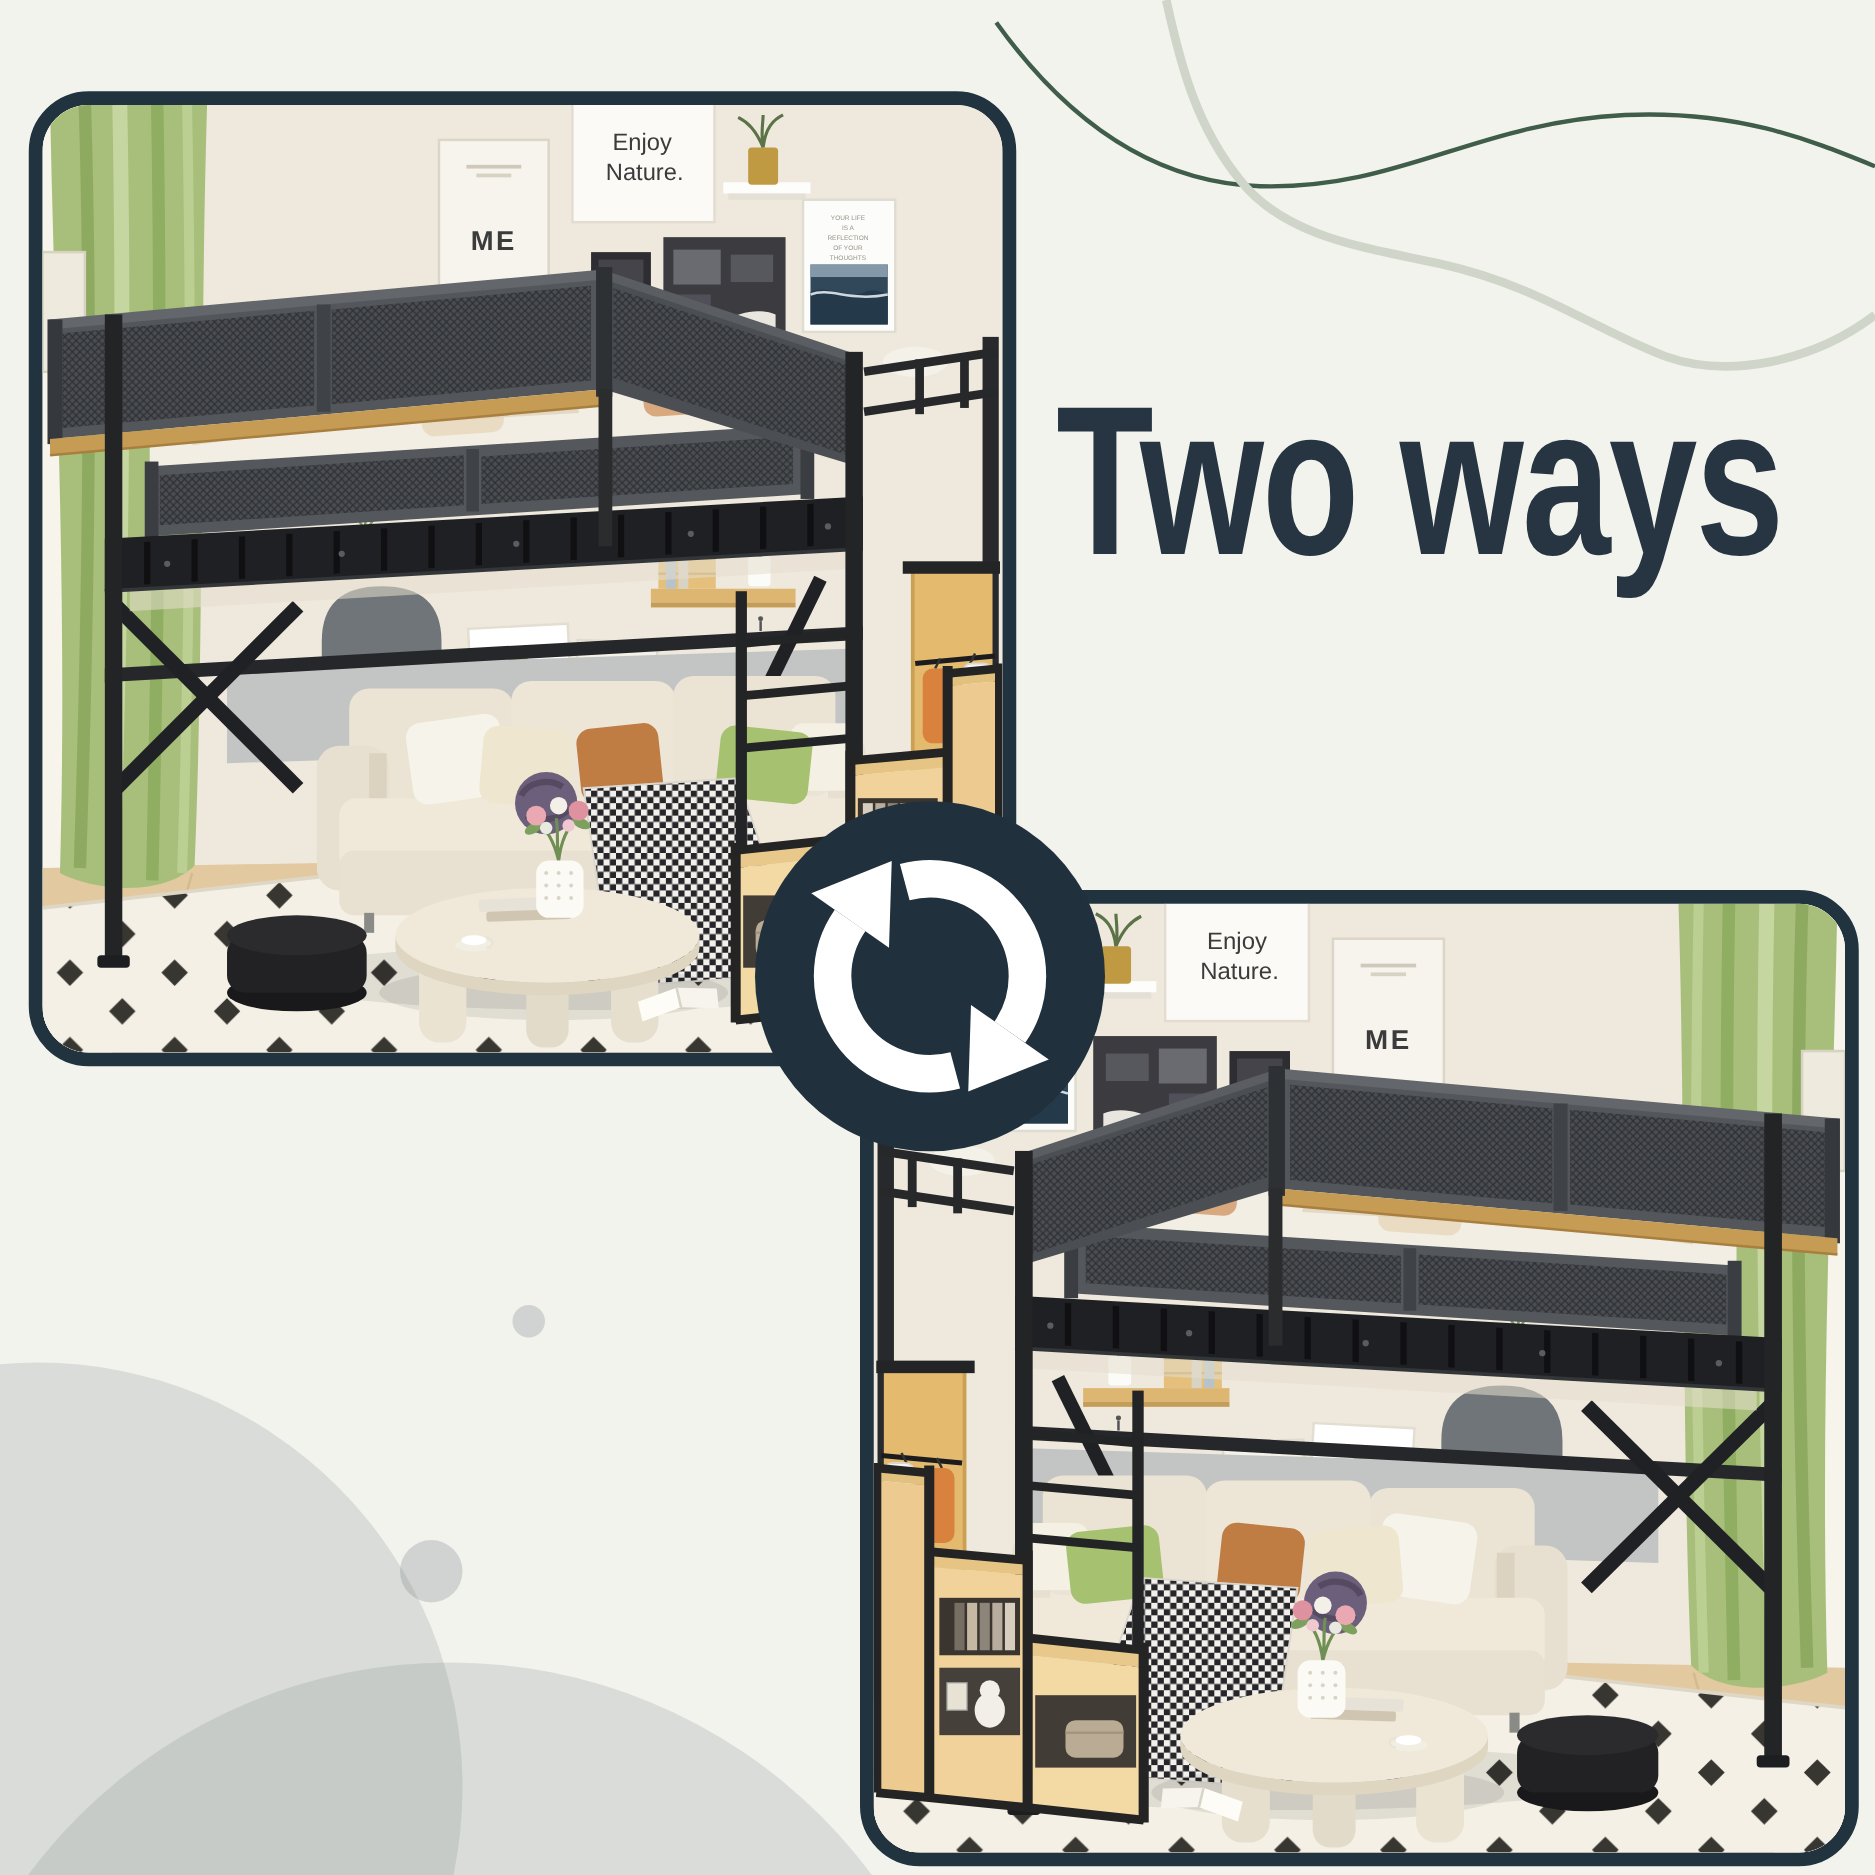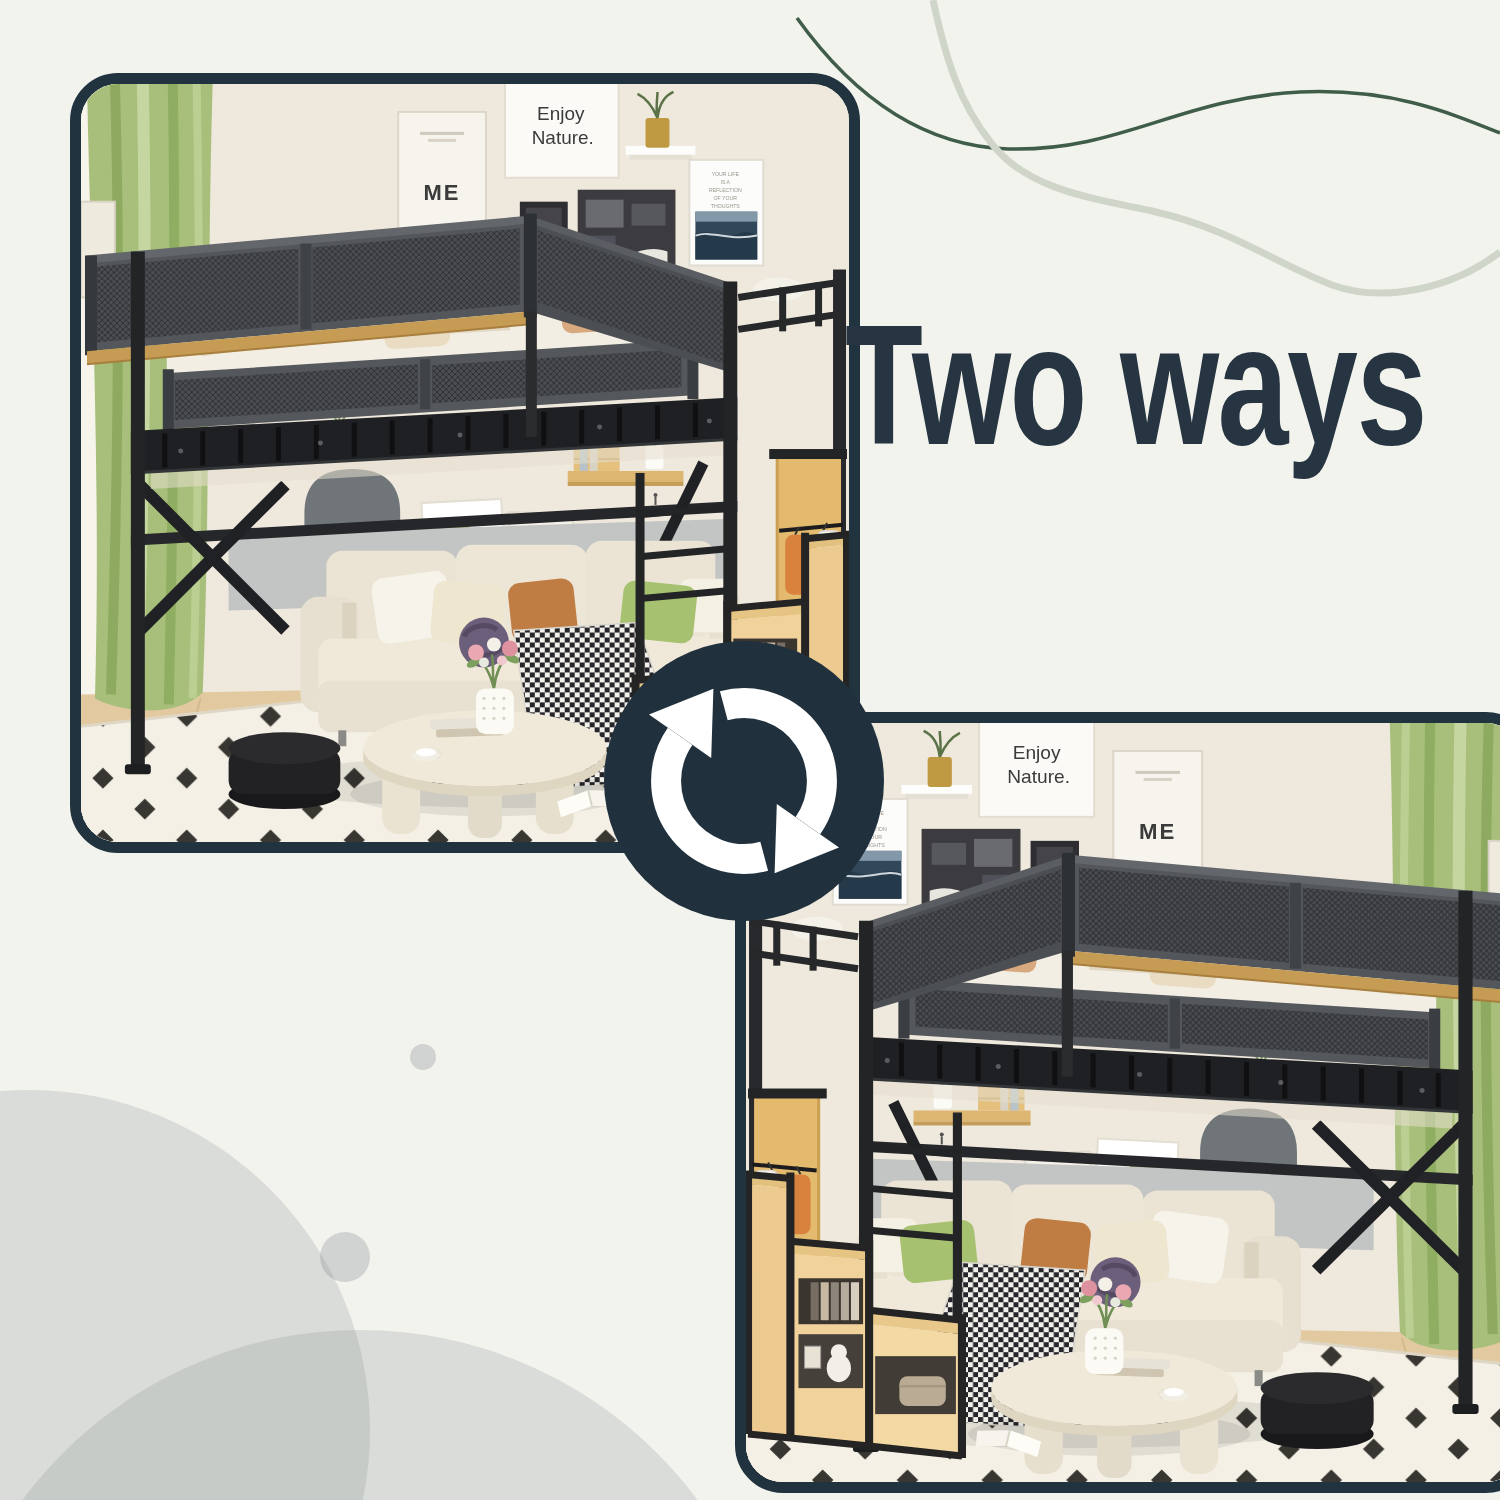--- a/index.html
+++ b/index.html
@@ -1,20 +1,20 @@
 <!DOCTYPE html>
 <html><head>
 <meta charset="utf-8">
 <style>
   html,body{margin:0;padding:0;}
   body{width:1500px;height:1500px;font-family:"Liberation Sans",sans-serif;}
   .stage{position:relative;width:1500px;height:1500px;background:#f3f3ee;overflow:hidden;}
   .bg-decor{position:absolute;left:0;top:0;width:1500px;height:1500px;z-index:0;}
   .card{position:absolute;border:11px solid #20333f;border-radius:48px;overflow:hidden;
-        background:#efe9dd;z-index:1;box-sizing:border-box;margin-left:47px;}
+        background:#efe9dd;z-index:1;box-sizing:border-box;}
   .card1{left:23px;top:73px;width:790px;height:780px;}
   .card2{left:688px;top:712px;width:799px;height:781px;}
   .card svg.scene{position:absolute;left:0;top:0;width:100%;height:100%;display:block;}
   .headline{position:absolute;left:845px;top:300px;z-index:2;font-size:170px;font-weight:bold;
             line-height:1;color:#263541;white-space:nowrap;transform:scaleX(.75);
             transform-origin:0 50%;letter-spacing:-2px;}
   .swap{position:absolute;left:603px;top:640px;width:282px;height:282px;z-index:3;}
   .defs-holder{position:absolute;width:0;height:0;overflow:hidden;}
   text.ptxt{fill:#3b3b3b;}
 </style>

